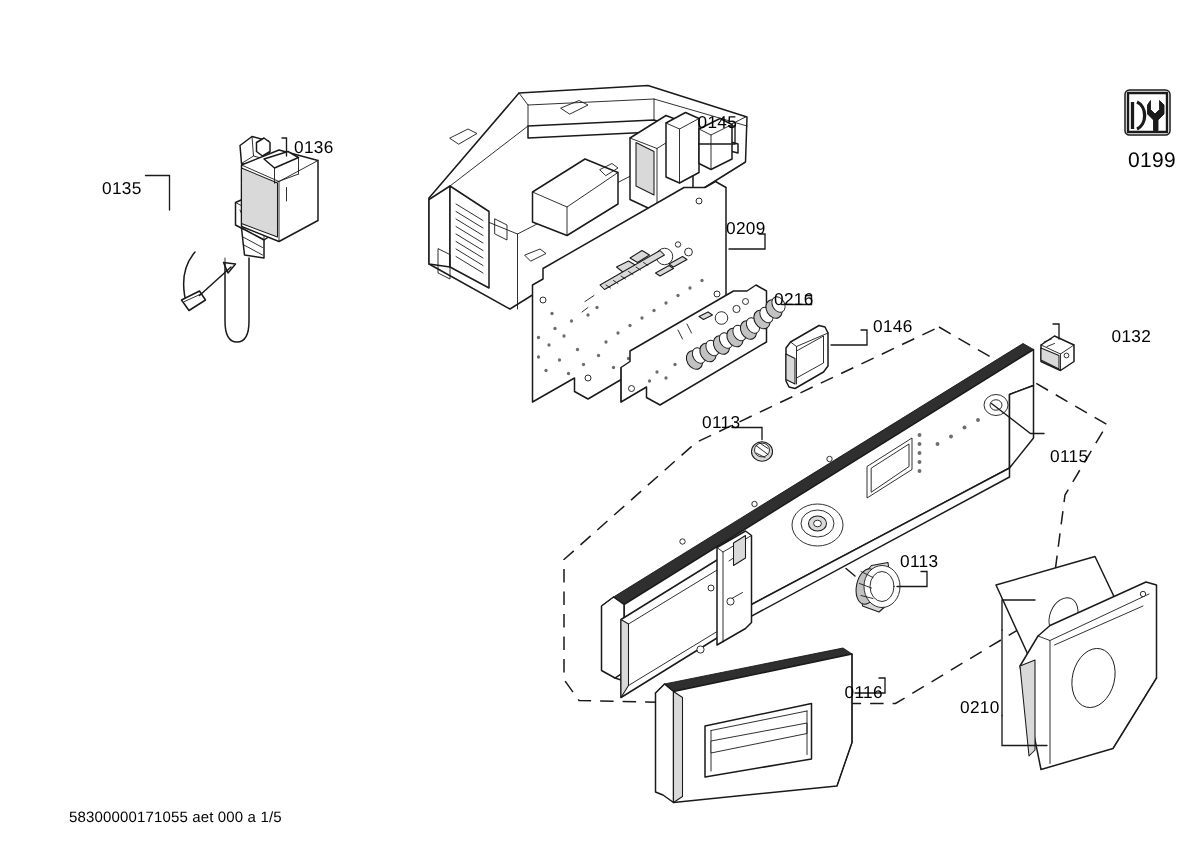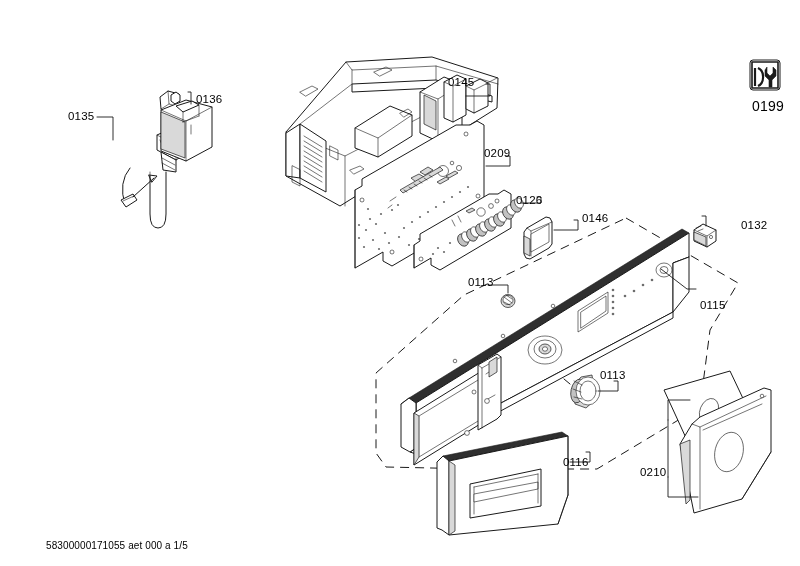--- a/index.html
+++ b/index.html
@@ -380,25 +380,25 @@
     <path d="M752 62 L778 62 L778 88 L752 88 Z" fill="none" stroke="#1a1a1a" stroke-width="1.6"></path>
 
     <path d="M758 68 A 7.5 9.5 0 0 1 758 86" fill="none" stroke="#1a1a1a" stroke-width="2.2"></path>
     <path d="M755 68 L755 86" stroke="#1a1a1a" stroke-width="2.2" fill="none"></path>
 
     <path d="M767 67 L767 73 L770 76 L773 73 L773 67 L776 70 L776 76 L772 80 L772 87 L769 87 L769 80 L765 76 L765 70 Z" fill="#1a1a1a" stroke="#1a1a1a" stroke-width=".6" stroke-linejoin="round"></path>
   </g>
 </svg>
 </div>
 
-<div class="lbl" style="left: 68px; top: 110px;">0135</div>
+<div class="lbl" style="left: 68px; top: 120px;">0135</div>
 <div class="lbl" style="left: 196px; top: 93px; text-align: center;">0136</div>
-<div class="lbl" style="left: 448px; top: 76px;">0145</div>
+<div class="lbl" style="left: 465px; top: 76px;">0145</div>
 <div class="lbl" style="left: 484px; top: 147px;">0209</div>
-<div class="lbl" style="left: 516px; top: 194px;">0126</div>
+<div class="lbl" style="left: 516px; top: 194px;">0216</div>
 <div class="lbl" style="left: 554px; top: 212px; margin-left: 28px;">0146</div>
 <div class="lbl" style="left: 712px; top: 219px; padding-left: 29px;">0132</div>
 <div class="lbl" style="left: 700px; top: 299px;">0115</div>
 <div class="lbl" style="left: 468px; top: 276px;">0113</div>
 <div class="lbl" style="left: 600px; top: 369px;">0113</div>
 <div class="lbl" style="left: 563px; top: 456px;">0116</div>
 <div class="lbl" style="left: 640px; top: 466px;">0210</div>
 <div class="lbl toolcap" style="left: 752px; top: 98px;">0199</div>
 
 <div id="footer">58300000171055 aet 000 a 1/5</div>

